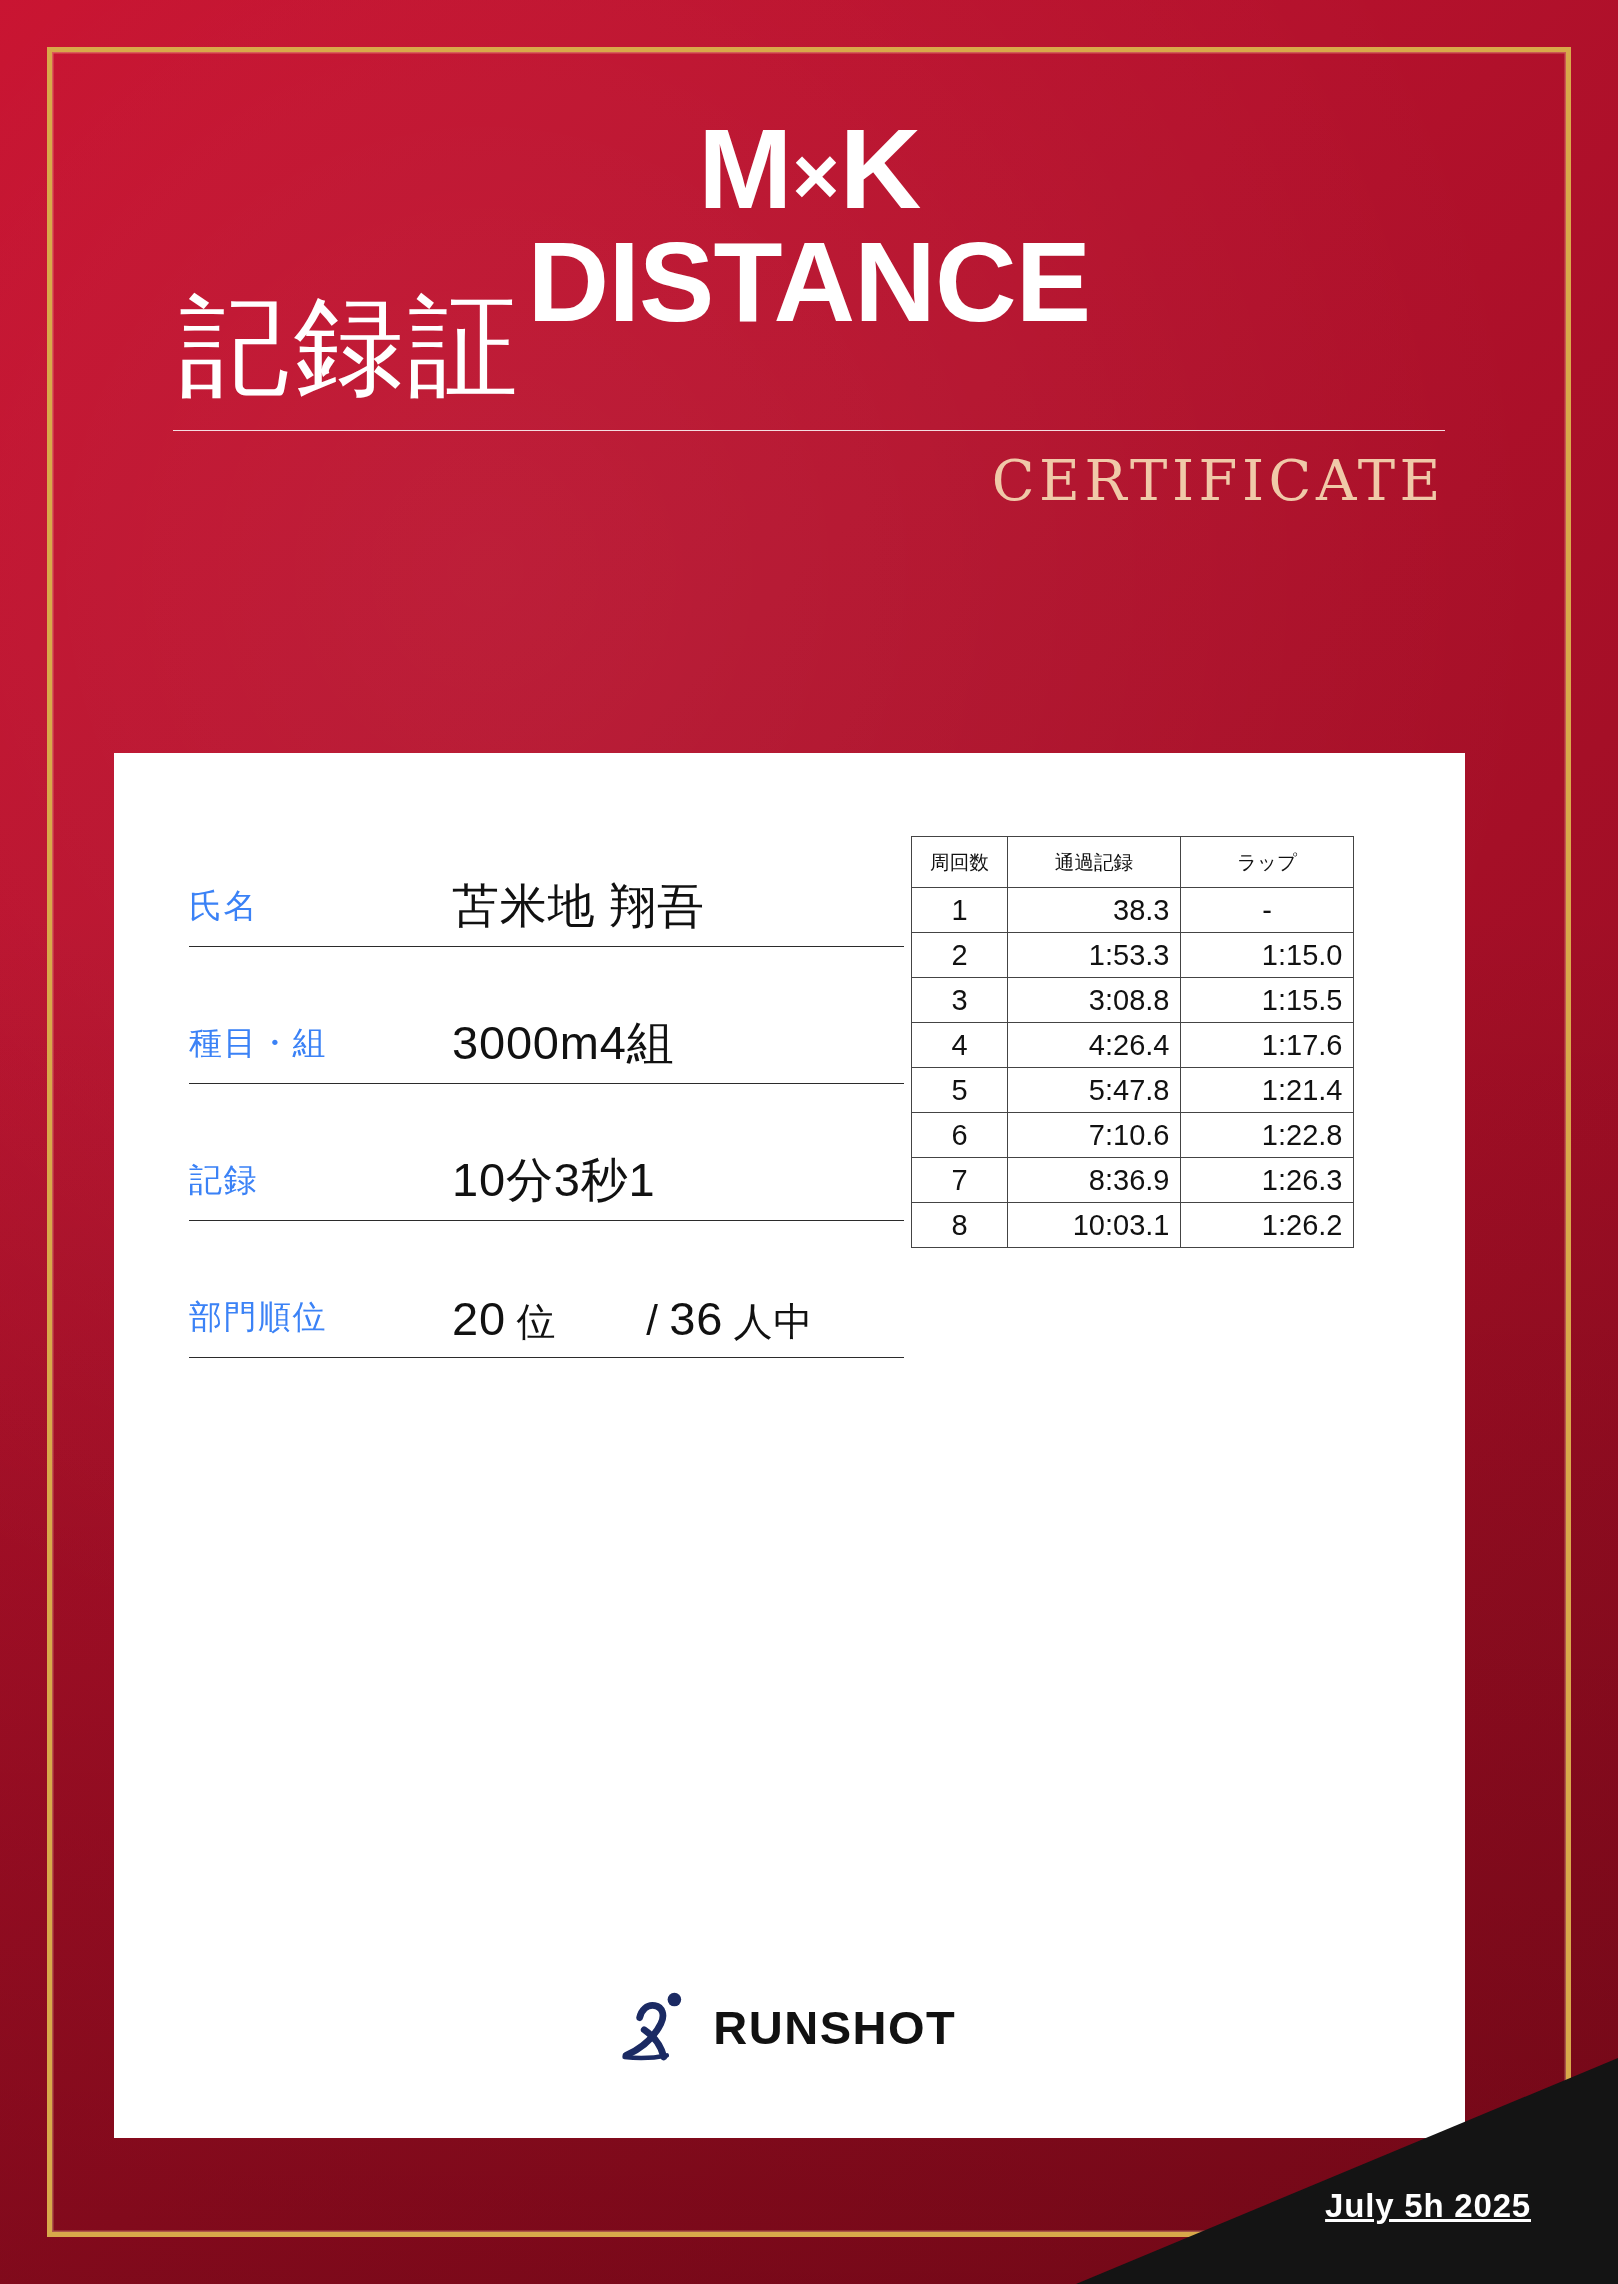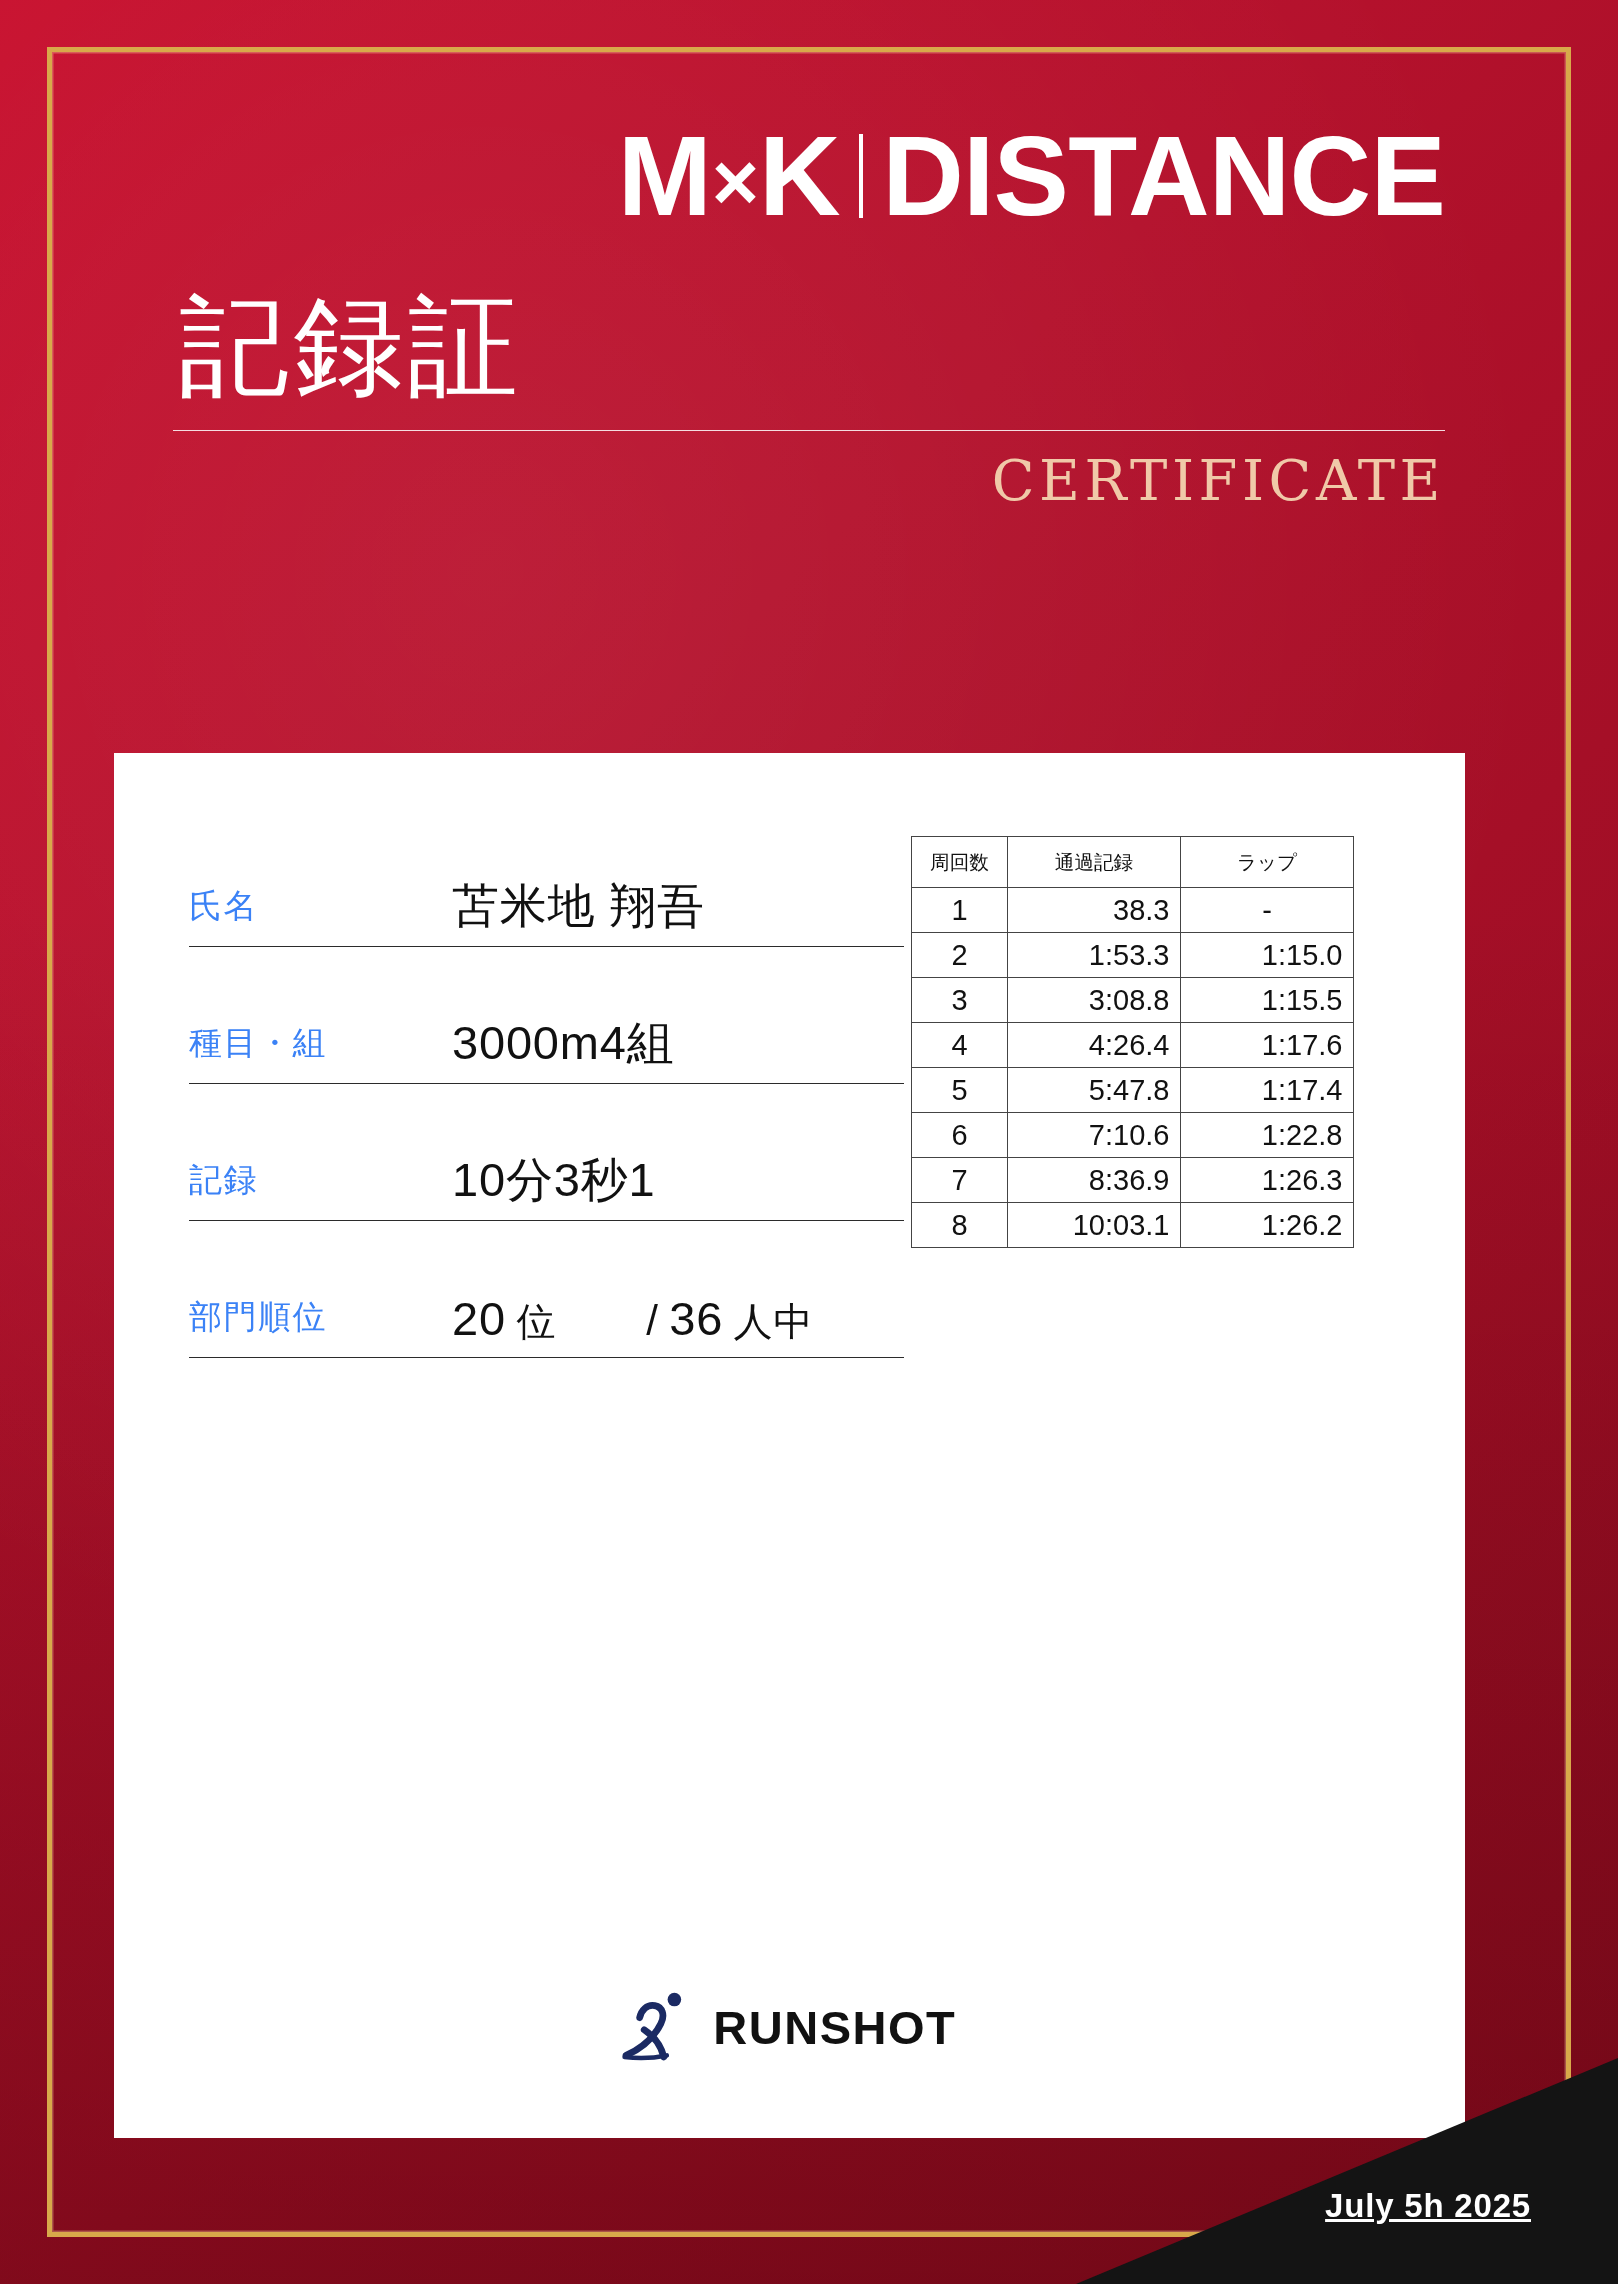--- a/index.html
+++ b/index.html
@@ -53,21 +53,22 @@
   }
   .brand {
     display: flex;
     align-items: center;
     font-weight: bold;
     color: #ffffff;
     letter-spacing: -1.5px;
     font-size: 113px;
     line-height: 1.0;
     height: 126px;
-    justify-content: flex-end;
+    justify-content: flex-start;
+    flex-direction: column;
   }
   .brand .mk {
     font-size: 113px;
     font-weight: bold;
   }
   .brand .mk .x {
     font-size: 81px;
     vertical-align: 4.5px;
     padding: 0 1.5px;
   }
@@ -356,21 +357,21 @@
             <td class="col-lap">1:15.5</td>
           </tr>
           <tr>
             <td class="col-lapno">4</td>
             <td class="col-split">4:26.4</td>
             <td class="col-lap">1:17.6</td>
           </tr>
           <tr>
             <td class="col-lapno">5</td>
             <td class="col-split">5:47.8</td>
-            <td class="col-lap">1:17.4</td>
+            <td class="col-lap">1:21.4</td>
           </tr>
           <tr>
             <td class="col-lapno">6</td>
             <td class="col-split">7:10.6</td>
             <td class="col-lap">1:22.8</td>
           </tr>
           <tr>
             <td class="col-lapno">7</td>
             <td class="col-split">8:36.9</td>
             <td class="col-lap">1:26.3</td>

